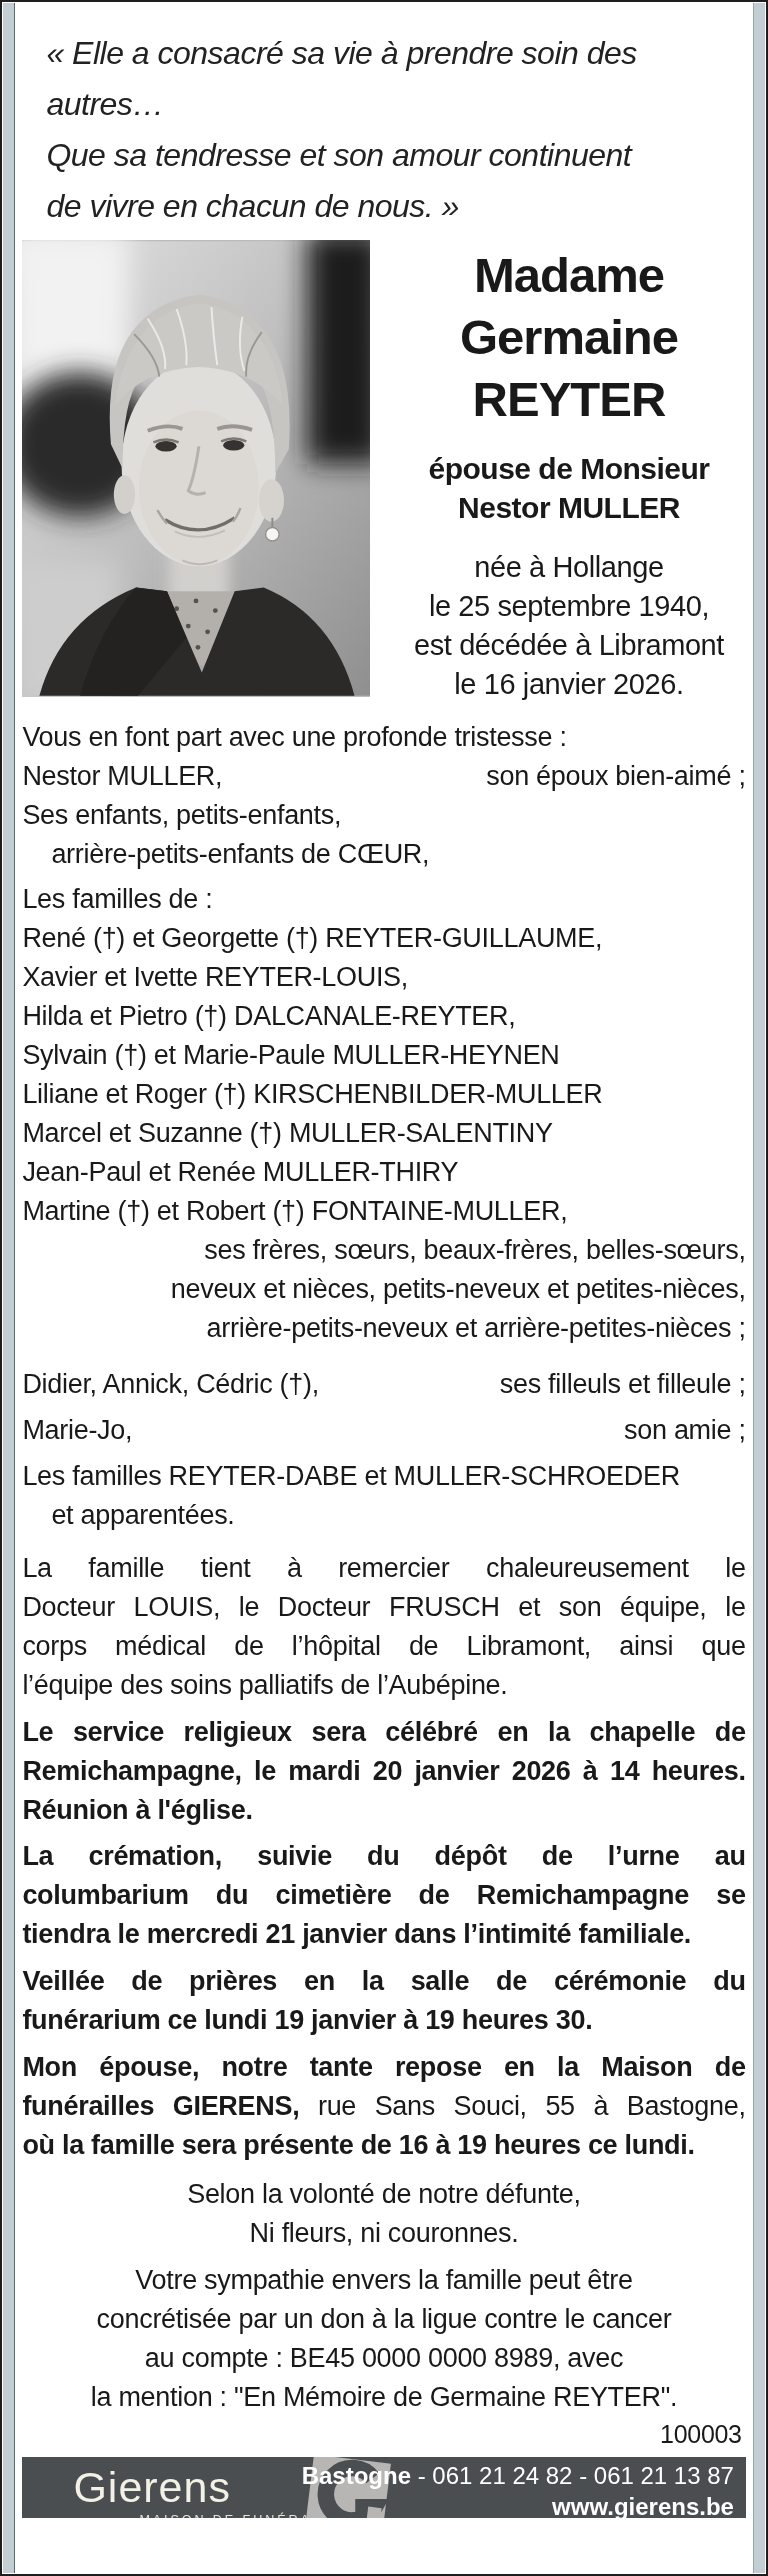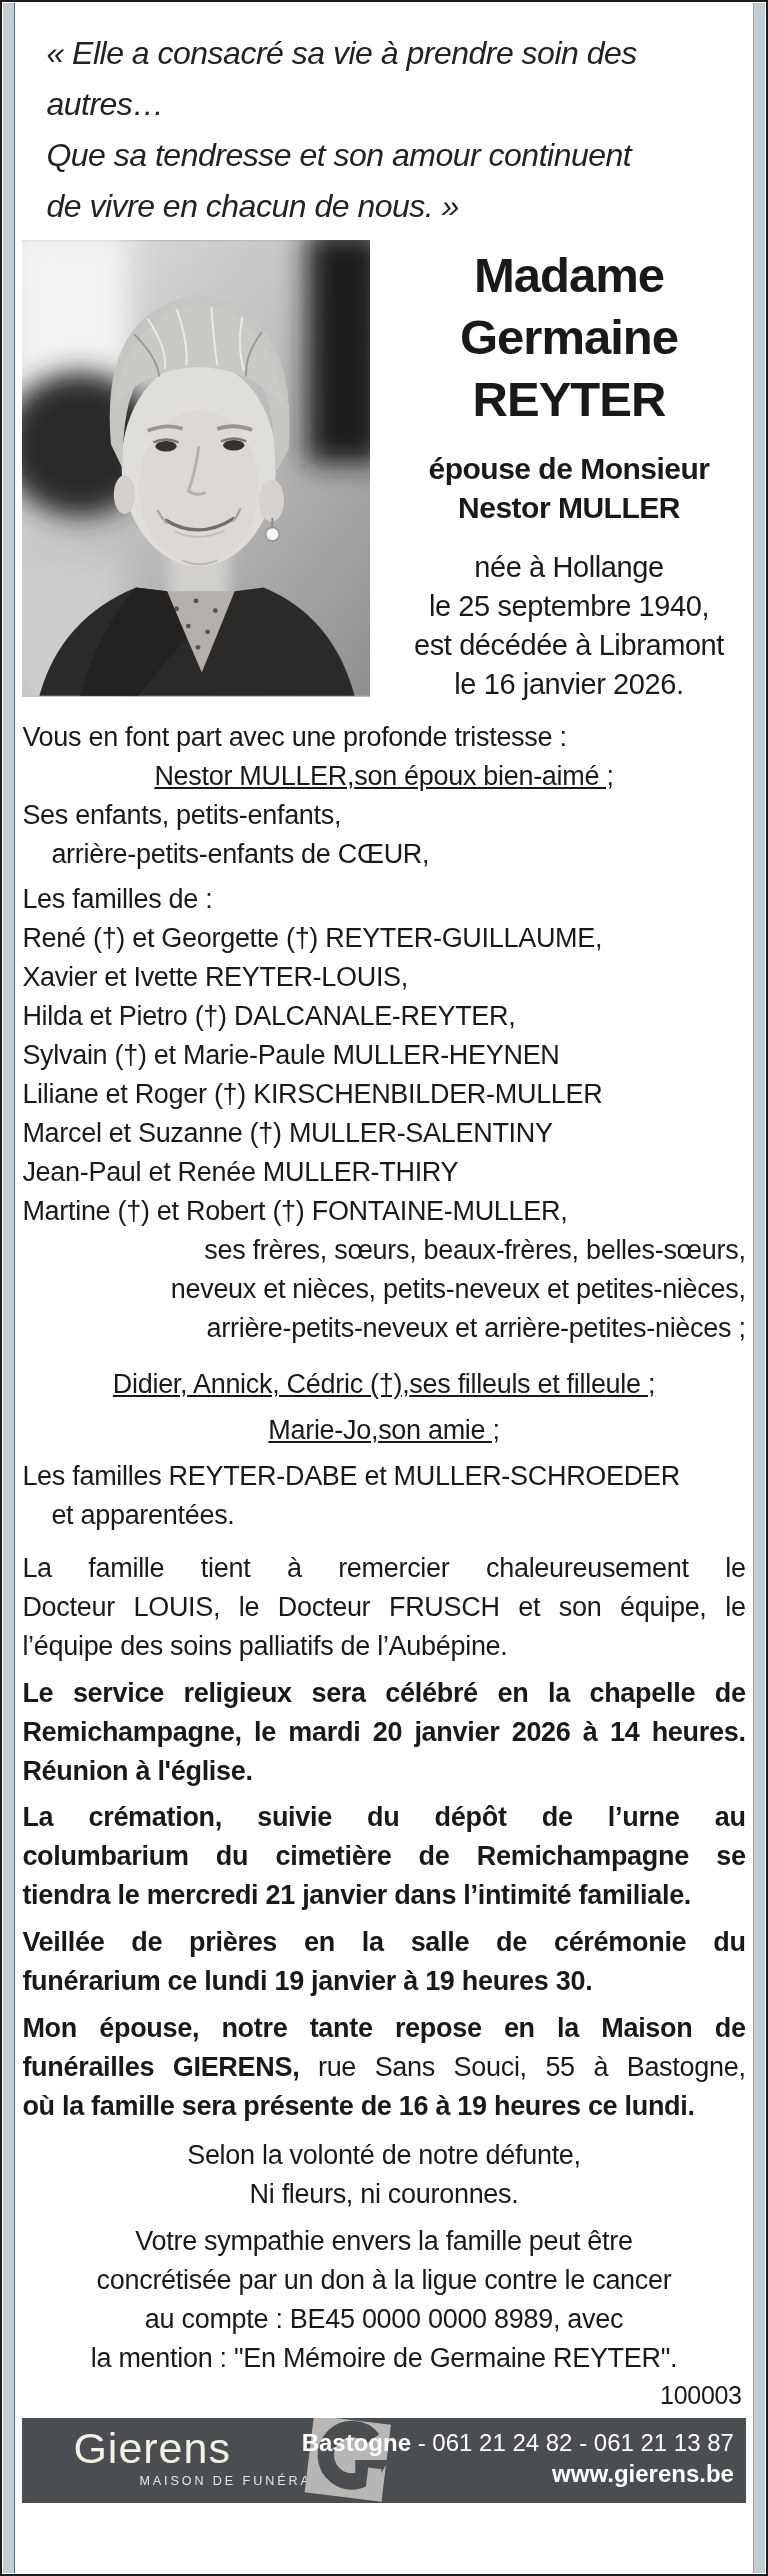--- a/index.html
+++ b/index.html
@@ -21,34 +21,34 @@
   .portrait{width:348px;height:457px;flex:none;background:#bbb;}
   .idcol{flex:1;padding-left:22px;text-align:center;}
   .title-lines{font-weight:bold;font-size:49px;line-height:62px;letter-spacing:-1px;margin-top:3.9px;}
   .spouse-lines{font-weight:bold;font-size:30px;line-height:39px;margin-top:19.4px;letter-spacing:-0.5px;}
   .life-lines{font-size:29px;line-height:39px;margin-top:21.4px;letter-spacing:-0.4px;}
 
   
   .bodytxt{font-size:27px;line-height:39px;letter-spacing:-0.3px;}
   .mt14{margin-top:13.6px;} .mt6{margin-top:5.8px;} .mt18{margin-top:17.5px;}
   .mt22{margin-top:7px;} .mt8{margin-top:7.8px;} .mt10{margin-top:9.7px;}
-  .row{display:flex;justify-content:center;text-decoration:underline;}
+  .row{display:flex;justify-content:space-between;}
   .indent{padding-left:29px;}
   .right-al{text-align:right;}
   .bold{font-weight:bold;}
   .center{text-align:center;}
   .jl{text-align:justify;text-align-last:justify;}
   .ref{font-size:25px;text-align:right;padding-right:3.9px;margin-top:3.9px;line-height:29px;}
 
   
-  .footer{position:relative;margin-top:7.8px;height:85px;background:#4a4e50;color:#f1eee4;overflow:hidden;}
+  .footer{position:relative;margin-top:7.8px;height:61px;background:#4a4e50;color:#f1eee4;overflow:hidden;}
   .brand{position:absolute;left:51px;top:5.8px;font-size:43px;letter-spacing:1px;color:#f3f0e6;}
   .tagline{position:absolute;left:117px;top:56px;font-size:12.6px;letter-spacing:2.9px;color:#e8e5db;}
   .emblem{position:absolute;left:275px;top:-3.9px;}
-  .fright{position:absolute;right:11.7px;top:9px;text-align:right;line-height:31px;}
+  .fright{position:absolute;right:11.7px;top:3px;text-align:right;line-height:31px;}
   .fl1{font-size:24px;color:#ffffff;}
   .fl1 .city{font-weight:bold;}
   .fl2{font-size:24px;font-weight:bold;color:#ffffff;}
 </style>
 </head>
 <body>
 
 <div class="strip left"></div>
 <div class="strip right"></div>
 <div class="frame"></div>
@@ -196,20 +196,21 @@
       <span>Marie-Jo,</span>
       <span>son amie ;</span>
     </div>
 
     <div class="mt22">Les familles REYTER-DABE et MULLER-SCHROEDER</div>
     <div class="indent">et apparentées.</div>
 
     <div class="mt14">
       <div class="jl">La famille tient à remercier chaleureusement le</div>
       <div class="jl">Docteur LOUIS, le Docteur FRUSCH et son équipe, le</div>
+      <div class="jl">corps médical de l’hôpital de Libramont, ainsi que</div>
       <div>l’équipe des soins palliatifs de l’Aubépine.</div>
     </div>
 
     <div class="bold mt8">
       <div class="jl">Le service religieux sera célébré en la chapelle de</div>
       <div class="jl">Remichampagne, le mardi 20 janvier 2026 à 14 heures.</div>
       <div>Réunion à l'église.</div>
     </div>
 
     <div class="bold mt8">

